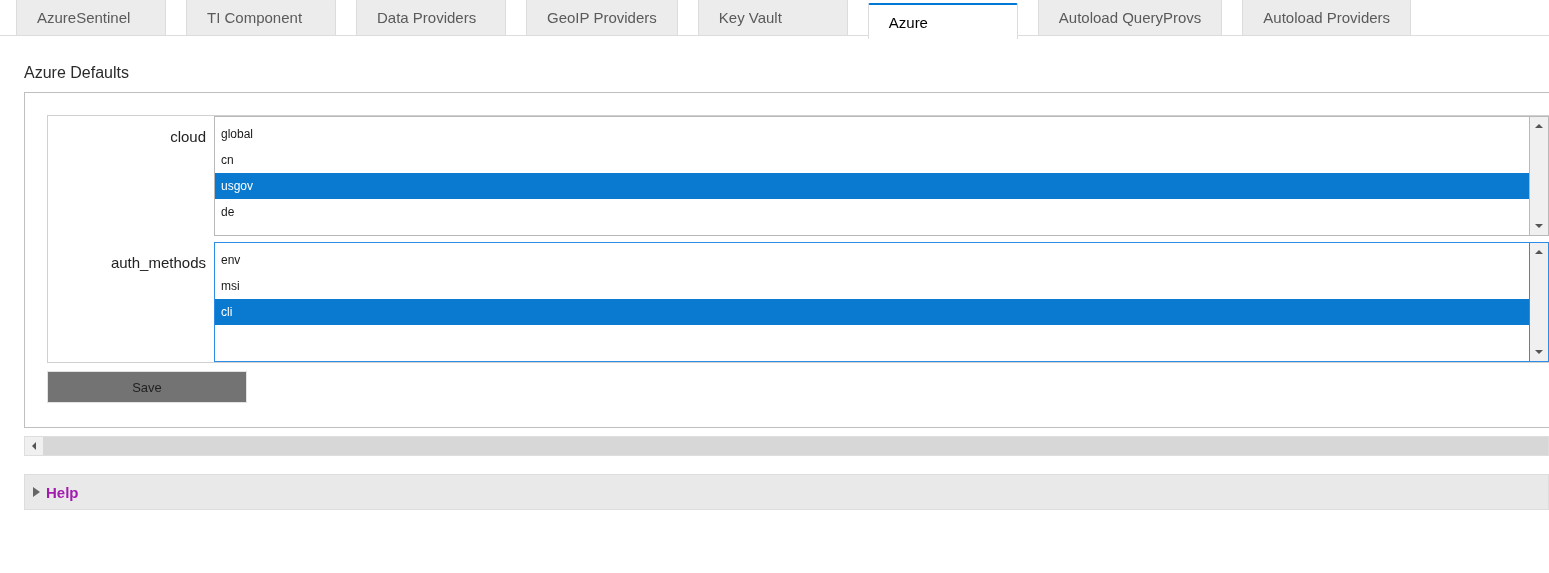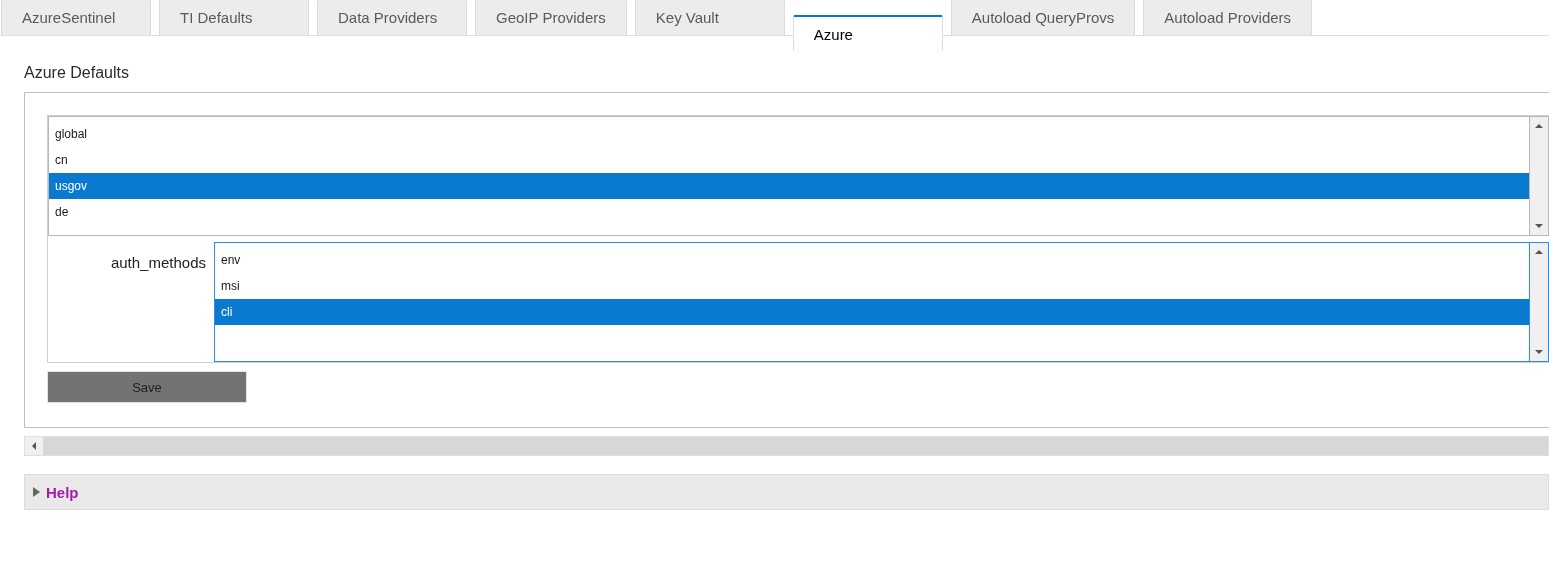--- a/index.html
+++ b/index.html
@@ -14,23 +14,23 @@
     --sel-blue2:#0a7ad0;
     --focus-blue:#2e8be6;
     --row-h:26px;
     --help-bg:#e9e9e9;
     --scroll-bg:#f0f0f0;
     --scroll-thumb:#c6c6c6;
   }
   html,body{margin:0;padding:0;font-family:"Segoe UI",Tahoma,Arial,sans-serif;font-size:15px;color:var(--text);background:#fff;}
   .root{width:1549px;height:573px;box-sizing:border-box;position:relative;overflow:hidden;}
   
-  .tabs{display:flex;gap:8px;padding:0 4px 0 1px;border-bottom:1px solid #ddd;height:36px;align-items:flex-end;box-sizing:border-box;}
+  .tabs{display:flex;gap:20px;padding:0 4px 0 16px;border-bottom:1px solid #ddd;height:36px;align-items:flex-end;box-sizing:border-box;}
   .tab{flex:0 0 auto;height:36px;line-height:36px;padding:0 20px;min-width:150px;text-align:left;background:var(--tab-bg);border:1px solid var(--tab-border);border-bottom:none;color:#5a5a5a;cursor:pointer;box-sizing:border-box;border-radius:2px 2px 0 0;}
-  .tab.active{background:#fff;color:#000;border-top:2px solid var(--tab-active-top);position:relative;top:16px;}
+  .tab.active{background:#fff;color:#000;border-top:2px solid var(--tab-active-top);position:relative;top:4px;}
   .tab:first-child{margin-left:0;}
   
   .page{padding:8px 0 0 24px;box-sizing:border-box;}
   .section-title{font-size:16px;color:#2b2b2b;margin:20px 0 10px 0;}
   .panel{border:1px solid var(--panel-border);border-right:none;padding:22px 0 24px 22px;box-sizing:border-box;}
   .form{border:1px solid #d0d0d0;border-right:none;padding:0;}
   .row{display:flex;align-items:flex-start;}
   .row + .row{margin-top:6px;}
   .label{width:158px;text-align:right;padding:12px 8px 0 0;color:#222;}
   .listbox-wrap{flex:1;display:flex;align-items:stretch;}
@@ -56,36 +56,37 @@
   .help{margin-top:18px;height:34px;background:var(--help-bg);border:1px solid #ddd;display:flex;align-items:center;padding:0 8px;gap:6px;cursor:pointer;}
   .help .tri{width:0;height:0;border-top:5px solid transparent;border-bottom:5px solid transparent;border-left:7px solid #666;}
   .help b{color:#a21caf;}
 </style>
 </head>
 <body>
 <div class="root">
 
   <div class="tabs">
     <div class="tab">AzureSentinel</div>
-    <div class="tab">TI Defaults</div>
+    <div class="tab">TI Component</div>
     <div class="tab">Data Providers</div>
     <div class="tab">GeoIP Providers</div>
     <div class="tab">Key Vault</div>
     <div class="tab active">Azure</div>
     <div class="tab">Autoload QueryProvs</div>
     <div class="tab">Autoload Providers</div>
   </div>
 
   <div class="page">
     <div class="section-title">Azure Defaults</div>
 
     <div class="panel">
       <div class="form">
 
         <div class="row">
+          <div class="label">cloud</div>
           <div class="listbox-wrap">
             <div class="listbox">
               <div class="item">global</div>
               <div class="item">cn</div>
               <div class="item selected">usgov</div>
               <div class="item">de</div>
             </div>
             <div class="scrollbar">
               <div class="sb-btn">
                 <svg viewBox="0 0 10 10">

